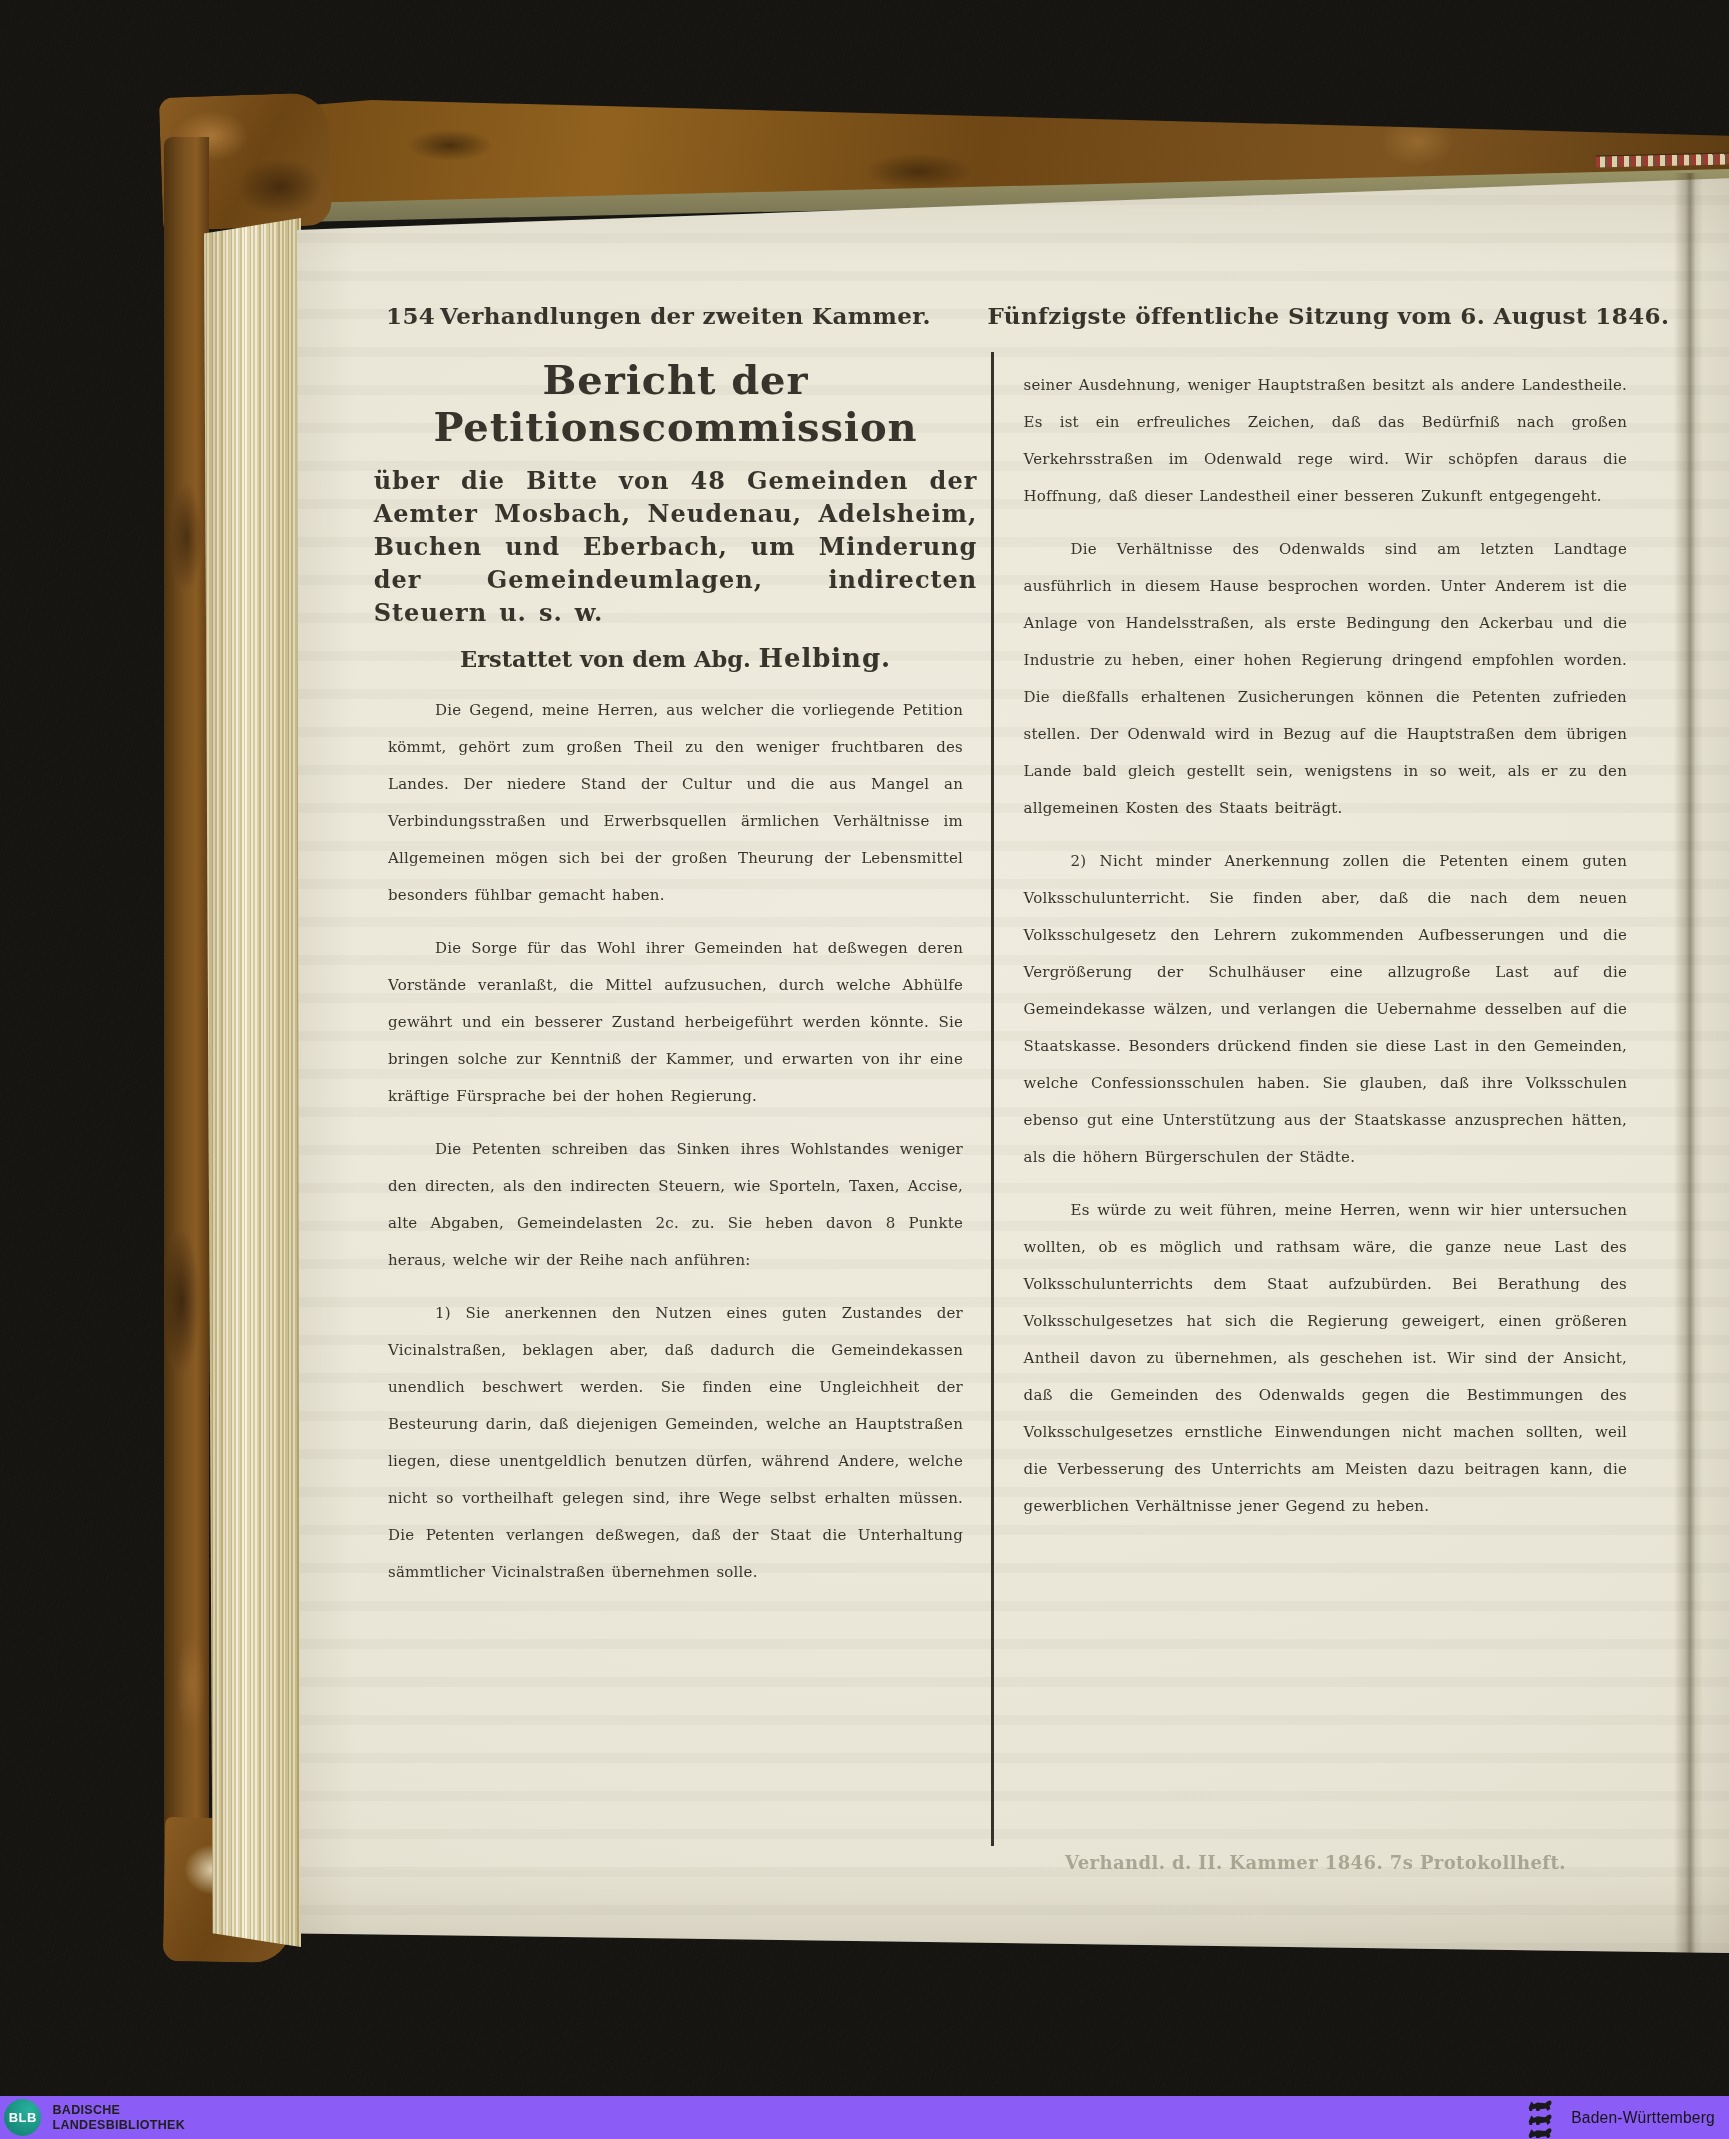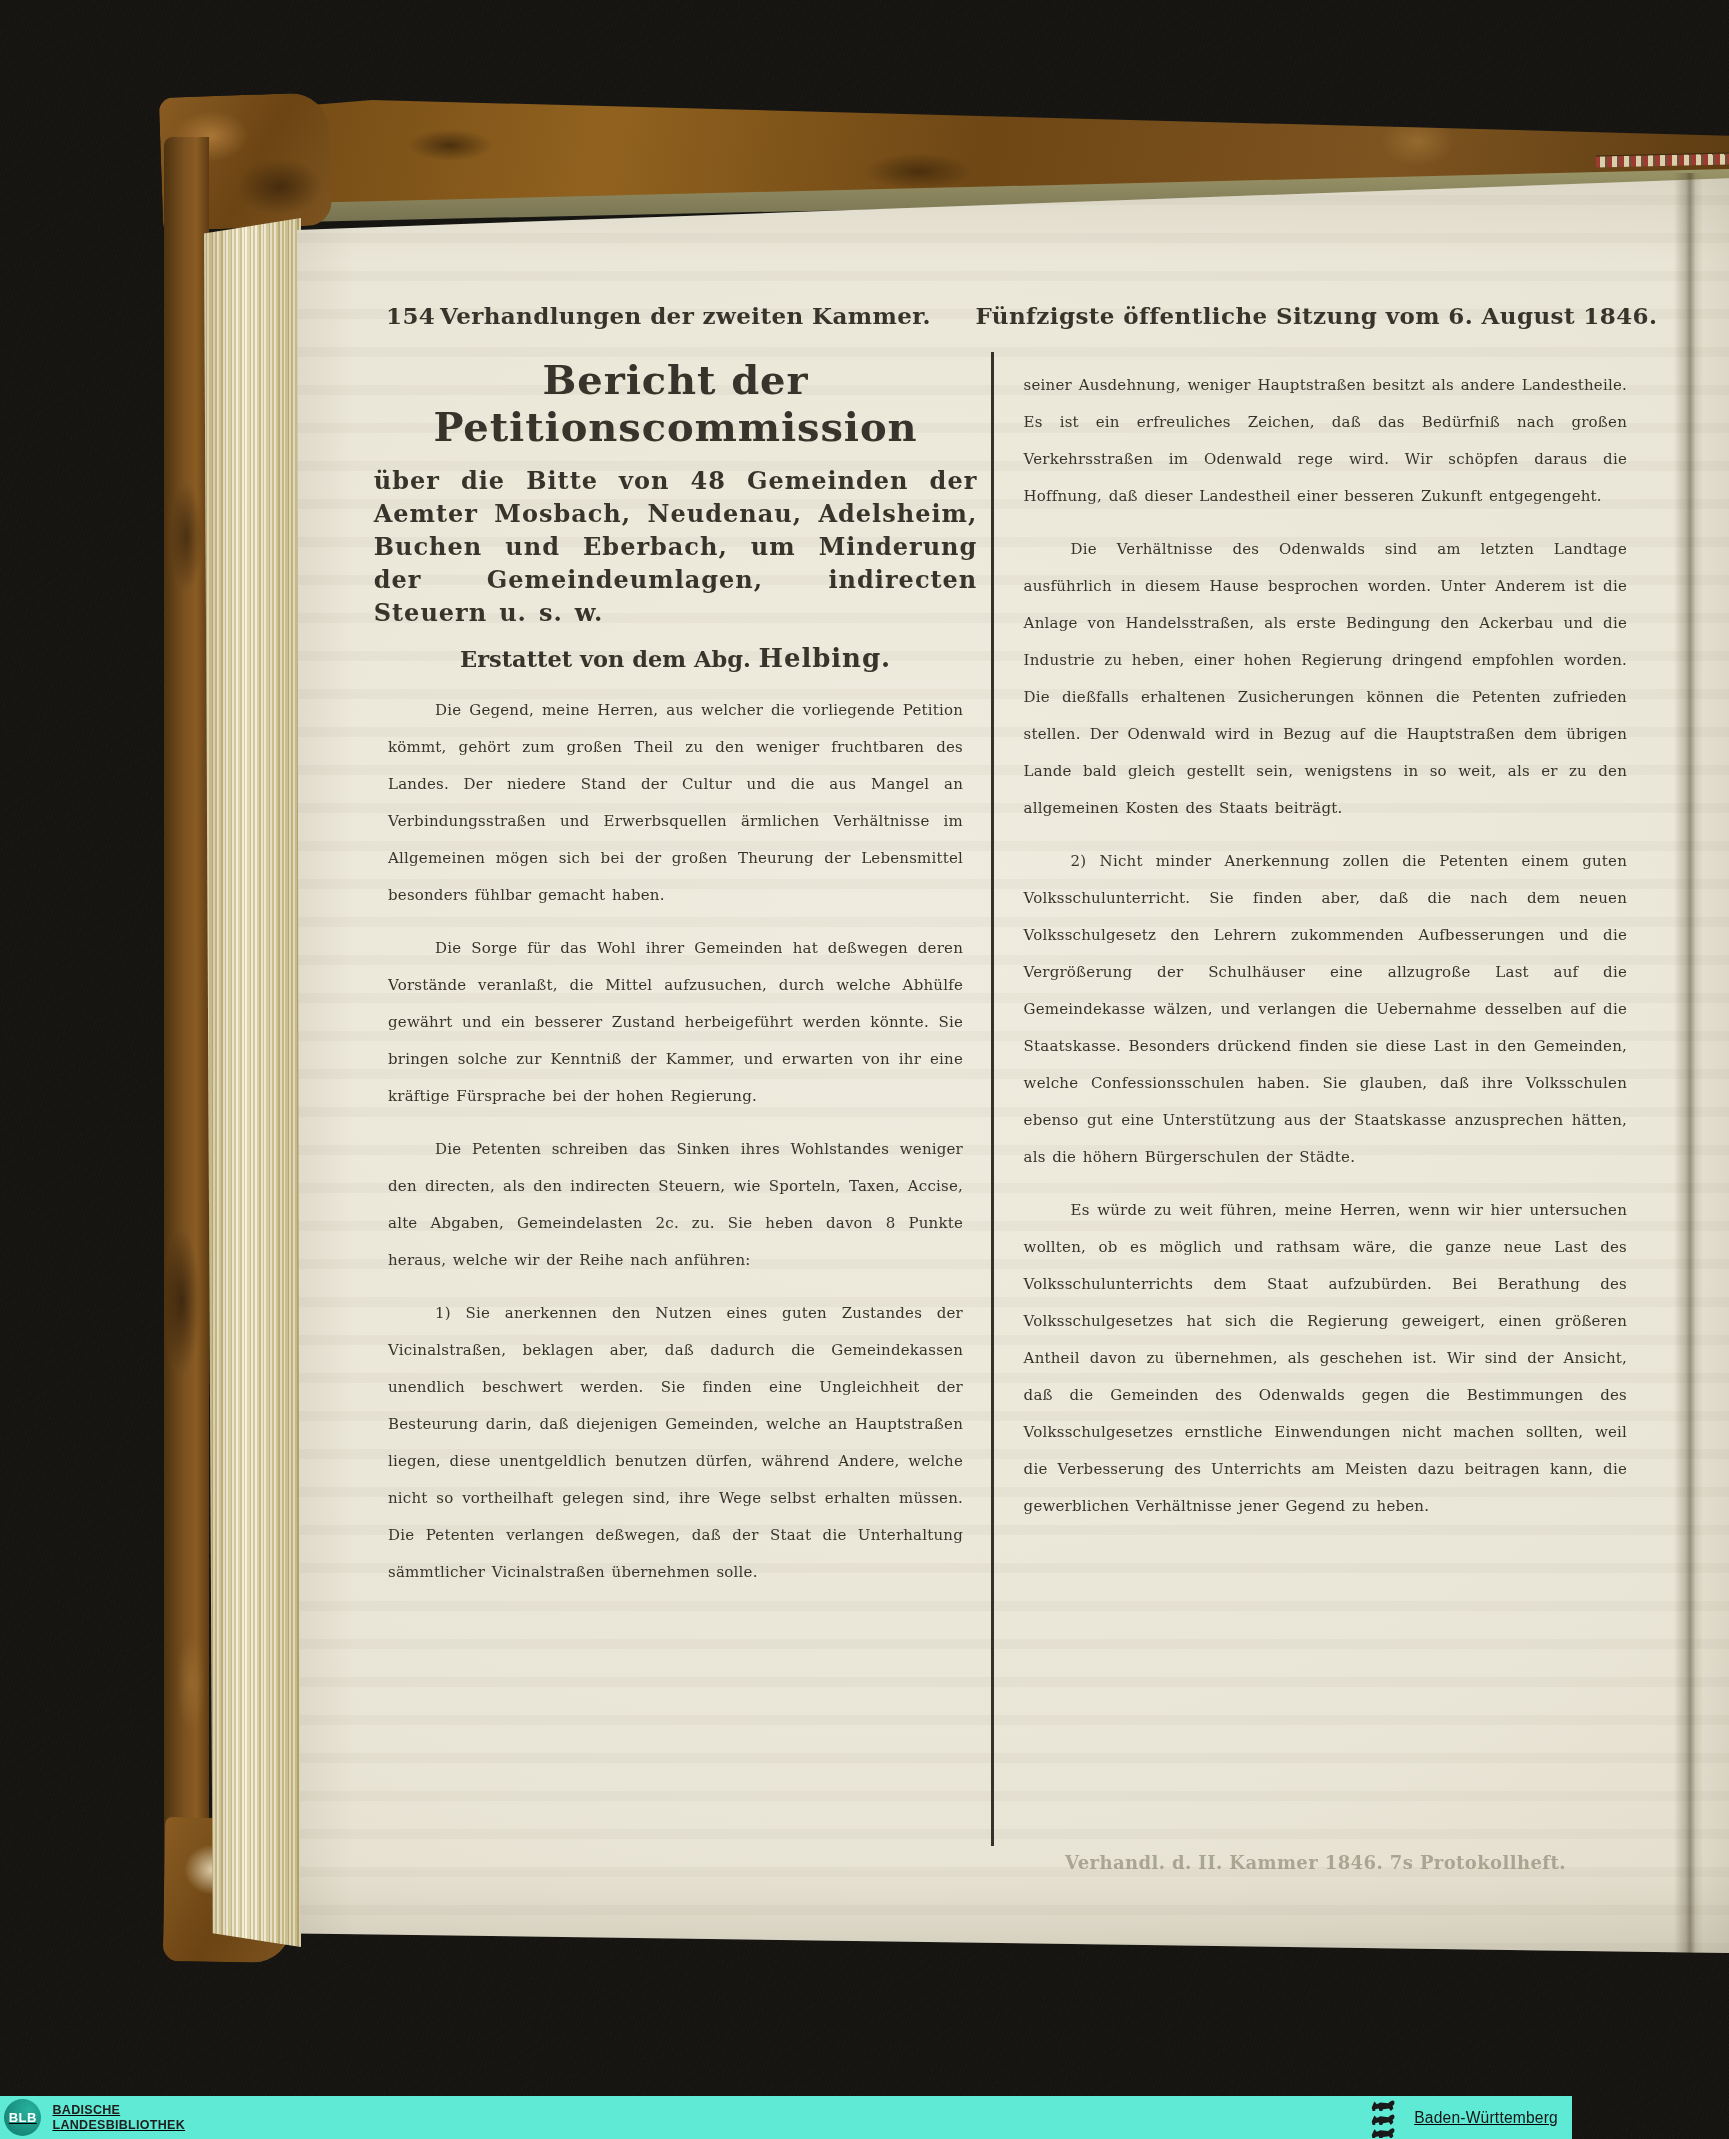--- a/index.html
+++ b/index.html
@@ -63,41 +63,41 @@
     background:linear-gradient(90deg, rgba(70,60,35,0) 0%, rgba(70,60,35,.26) 40%,
       rgba(50,42,22,.44) 55%, rgba(120,110,75,.18) 75%, rgba(0,0,0,0) 100%);}
 
   
   .text-layer{position:absolute;left:372px;top:292px;width:1271px;height:1626px;
     color:#37352b;z-index:2;}
   .page-header{position:relative;height:50px;font-weight:bold;font-size:23px;letter-spacing:0.4px;}
   .page-num{position:absolute;left:14px;top:10.4px;}
   .running{position:absolute;left:52px;right:26px;top:10.4px;text-align:center;white-space:nowrap;}
   .running span{display:inline-block;margin-left:16px;}
-  .running .rh2{margin-left:36px;}
+  .running .rh2{margin-left:48px;}
   .columns{display:flex;margin-top:8.6px;height:1524px;overflow:hidden;}
   .col-left{width:607px;}
   .divider{width:2.6px;background:#34322a;margin:1.7px 14px 29px 12px;}
   .col-right{flex:1;}
   .col-left p, .col-right p{margin:16px;font-size:15px;line-height:37px;font-weight:normal;
     text-align:justify;text-indent:47px;letter-spacing:0.2px;word-spacing:1.7px;}
   .col-right p.flush{text-indent:0;}
   .pretitle{font-size:22.5px;font-weight:bold;text-align:center;line-height:38px;margin:3.5px 0 17.3px;}
   .main-title{font-size:40px;font-weight:bold;text-align:center;letter-spacing:0.9px;margin:5.2px 0 14px;}
   .subtitle{font-size:24px;font-weight:bold;line-height:33px;text-align:justify;
     letter-spacing:1px;word-spacing:2.6px;margin:0 1.7px 14px;}
   .reporter{font-size:22.5px;text-align:center;margin:3.5px 0 19px;font-weight:bold;}
   .reporter .rep-name{font-size:26px;letter-spacing:0.9px;}
   .imprint{position:absolute;left:1065px;top:1852px;font-size:18px;font-weight:bold;
     color:rgba(95,92,72,.45);letter-spacing:0.4px;z-index:2;filter:blur(0.3px);}
 
   
-  .footer-bar{position:absolute;left:0;bottom:0;width:1572px;height:43px;background:#5eead4;
+  .footer-bar{position:absolute;left:0;bottom:0;width:1729px;height:43px;background:#8b5cf6;
     z-index:3;font-family:"Liberation Sans",sans-serif;display:flex;align-items:center;
-    justify-content:space-between;text-decoration:underline;}
+    justify-content:space-between;}
   .footer-left{display:flex;align-items:center;gap:11.2px;padding-left:4.3px;}
   .blb-badge{width:37px;height:37px;border-radius:50%;
     background:radial-gradient(circle at 68% 30%, #27b29d, #17897b 70%);
     display:flex;align-items:center;justify-content:center;
     color:#fff;font-weight:bold;font-size:13px;letter-spacing:0.4px;}
   .lib-name{color:#20201f;font-weight:bold;font-size:12.5px;line-height:14.7px;letter-spacing:0.3px;}
   .footer-right{display:flex;align-items:center;gap:18px;padding-right:14px;color:#161616;}
   .coa{display:block;}
   .state-label{font-size:15.6px;letter-spacing:0.2px;}
 </style>

